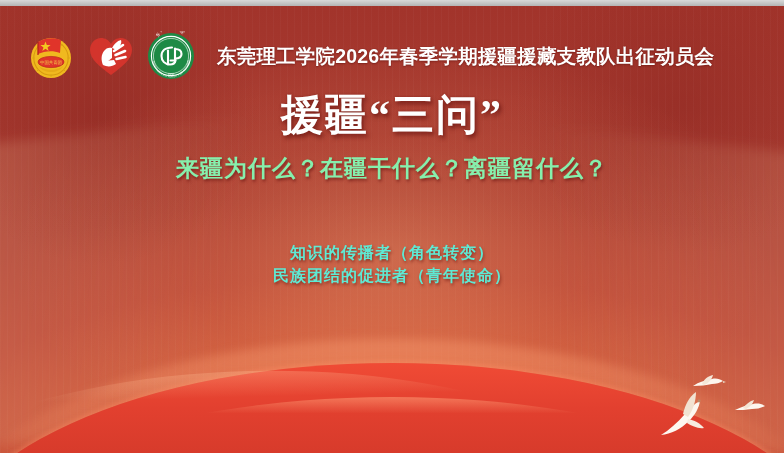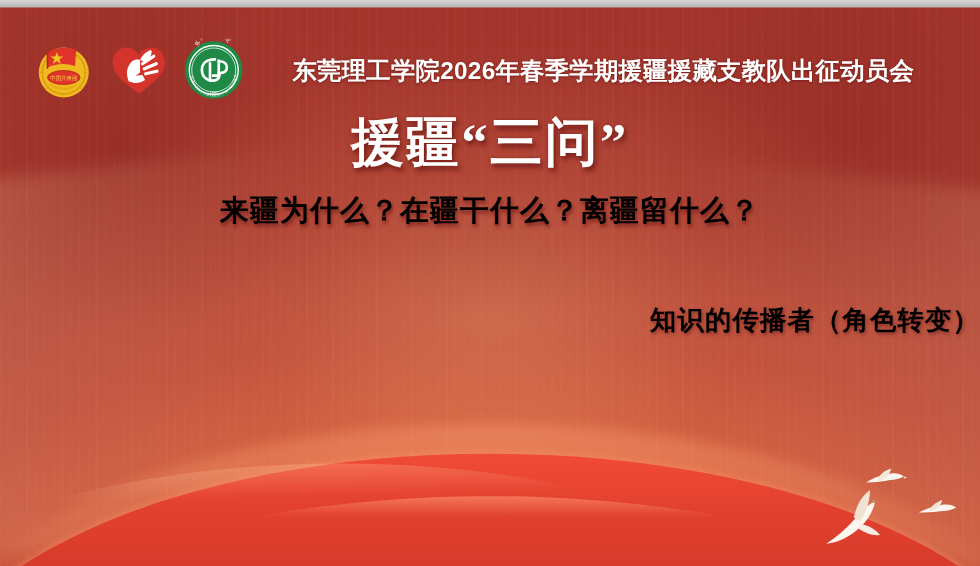--- a/index.html
+++ b/index.html
@@ -150,21 +150,21 @@
   .header {
     position: absolute;
     left: 26px; top: 26px;
     display: flex;
     align-items: center;
     gap: 11px;
     z-index: 20;
   }
   .logo { flex: 0 0 auto; line-height: 0; }
   .header-title {
-    margin-left: 27px;
+    margin-left: 10px;
     color: #ffffff;
     font-size: 19.5px;
     font-weight: 700;
     letter-spacing: 0.2px;
     white-space: nowrap;
     text-shadow: 0 1px 2px rgba(110,25,20,0.65), 0 0 1px rgba(110,25,20,0.8);
   }
 
   
   .content {
@@ -178,37 +178,36 @@
     color: #ffffff;
     font-size: 42px;
     font-weight: 700;
     letter-spacing: 2px;
     line-height: 1.18;
     text-shadow: 2px 3px 4px rgba(105,22,18,0.75), 0 0 2px rgba(120,30,22,0.6);
   }
   .title-sub {
     margin-top: 12px;
     font-family: "Liberation Serif", "DejaVu Serif", serif;
-    color: #000000;
+    color: #86efac;
     font-size: 23px;
     font-weight: 700;
     letter-spacing: 1px;
     text-shadow: 1px 2px 3px rgba(105,22,18,0.7);
   }
   .gap-block { height: 46px; }
   .bullets {
     margin-top: 11px;
     font-family: "Liberation Serif", "DejaVu Serif", serif;
-    color: #000000;
-    font-size: 21px;
+    color: #5eead4;
+    font-size: 16px;
     font-weight: 700;
     letter-spacing: 1px;
     line-height: 1.48;
     text-shadow: 1px 2px 3px rgba(105,22,18,0.62);
-    text-align: right;
   }
   .bullets div { white-space: nowrap; }
 </style>
 </head>
 <body>
 
 <div id="slide-root">
 
   <div class="chrome-strip"></div>
 
@@ -326,18 +325,19 @@
 
       <div class="title-main">援疆“三问”</div>
 
       <div class="title-sub">来疆为什么？在疆干什么？离疆留什么？</div>
 
       <div class="gap-block"></div>
 
 
       <div class="bullets">
         <div>知识的传播者（角色转变）</div>
+        <div>民族团结的促进者（青年使命）</div>
       </div>
 
     </div>
 
   </div>
 </div>
 
 </body></html>

